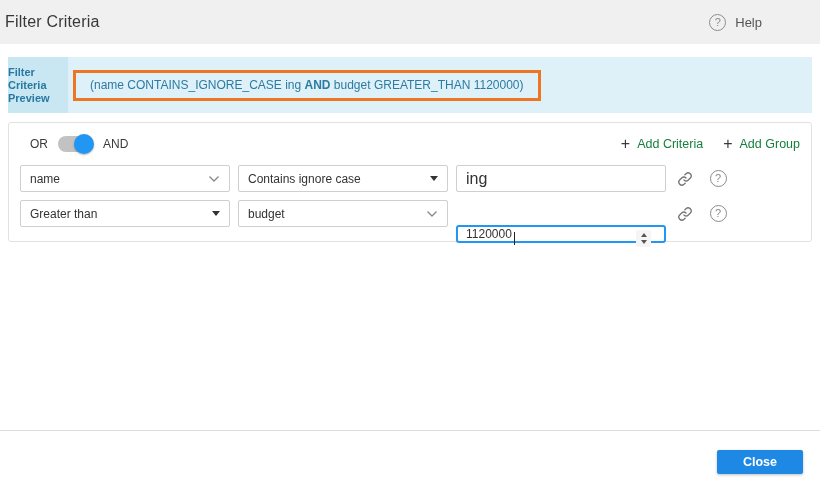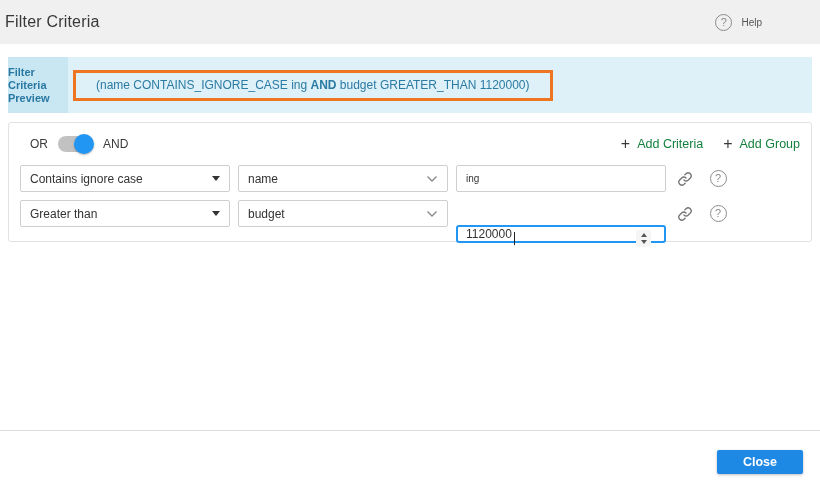--- a/index.html
+++ b/index.html
@@ -20,21 +20,21 @@
     justify-content: space-between;
     padding: 0 58px 0 5px;
   }
   .header-title { font-size: 16px; font-weight: 500; color: #383838; letter-spacing: .2px; }
   .help-group { display: flex; align-items: center; gap: 9px; cursor: pointer; }
   .q-circle {
     width: 17px; height: 17px; border: 1.4px solid #8c8c8c; border-radius: 50%;
     display: flex; align-items: center; justify-content: center;
     font-size: 11px; color: #8c8c8c; font-weight: 400; line-height: 1;
   }
-  .help-text { font-size: 10px; color: #555; }
+  .help-text { font-size: 13px; color: #555; }
 
   
   .preview-bar {
     margin: 13px 8px 0 8px;
     height: 56px;
     display: flex;
   }
   .preview-label {
     width: 60px;
     background: #c9e7f3;
@@ -45,21 +45,21 @@
   .preview-content {
     flex: 1;
     background: #def0f8;
     display: flex; align-items: center;
   }
   .expression-box {
     margin-left: 5px;
     border: 3px solid #ee7623;
     height: 31px;
     display: inline-flex; align-items: center;
-    padding: 0 20px;
+    padding: 0 14px;
     font-size: 12px;
     color: #2b7ba3;
   }
   .expression-box span { white-space: pre; }
   .expr-bold { font-weight: bold; }
 
   
   .builder-panel {
     margin: 9px 8px 0 8px;
     border: 1px solid #e2e2e2;
@@ -107,21 +107,21 @@
   .tri-down {
     width: 0; height: 0;
     border-left: 4px solid transparent;
     border-right: 4px solid transparent;
     border-top: 5px solid #333;
   }
   .text-input {
     width: 210px; height: 27px;
     border: 1px solid #cfcfcf; border-radius: 2px;
     padding: 7px 9px;
-    font-size: 10px; color: #333;
+    font-size: 16px; color: #333;
     font-family: "Liberation Sans", "DejaVu Sans", sans-serif;
     outline: none;
   }
   .number-wrap {
     width: 210px; height: 18px;
     border: 2px solid #2196f3; border-radius: 3px;
     background: #fff;
     position: relative;
     display: flex; align-items: flex-end; margin-top: 40px;
   }
@@ -223,31 +223,31 @@
       </div>
       <div class="add-btn">
         <span class="add-plus">+</span>
         <span class="add-label">Add Group</span>
       </div>
     </div>
   </div>
 
   <div class="criteria-row">
     <div class="select-box">
-      <span>Contains ignore case</span>
-      <span class="tri-down"></span>
-    </div>
-    <div class="select-box">
       <span>name</span>
       <span class="chev">
         <svg width="12" height="8" viewBox="0 0 12 8">
             <polyline points="1.5,1.5 6,6 10.5,1.5" fill="none" stroke="#888" stroke-width="1.3"></polyline>
           </svg>
       </span>
     </div>
+    <div class="select-box">
+      <span>Contains ignore case</span>
+      <span class="tri-down"></span>
+    </div>
     <input class="text-input" type="text" value="ing" style="">
     <div class="icon-btn">
       <svg width="16" height="16" viewBox="0 0 24 24" fill="none" stroke="#757575" stroke-width="2" stroke-linecap="round">
         <path d="M10.5 13.5a4.6 4.6 0 0 0 6.5 0l3-3a4.6 4.6 0 0 0-6.5-6.5l-1.7 1.7"></path>
         <path d="M13.5 10.5a4.6 4.6 0 0 0-6.5 0l-3 3a4.6 4.6 0 0 0 6.5 6.5l1.7-1.7"></path>
       </svg>
     </div>
     <div class="icon-btn row-help">
       <span class="q-circle">
           <span>?</span>

